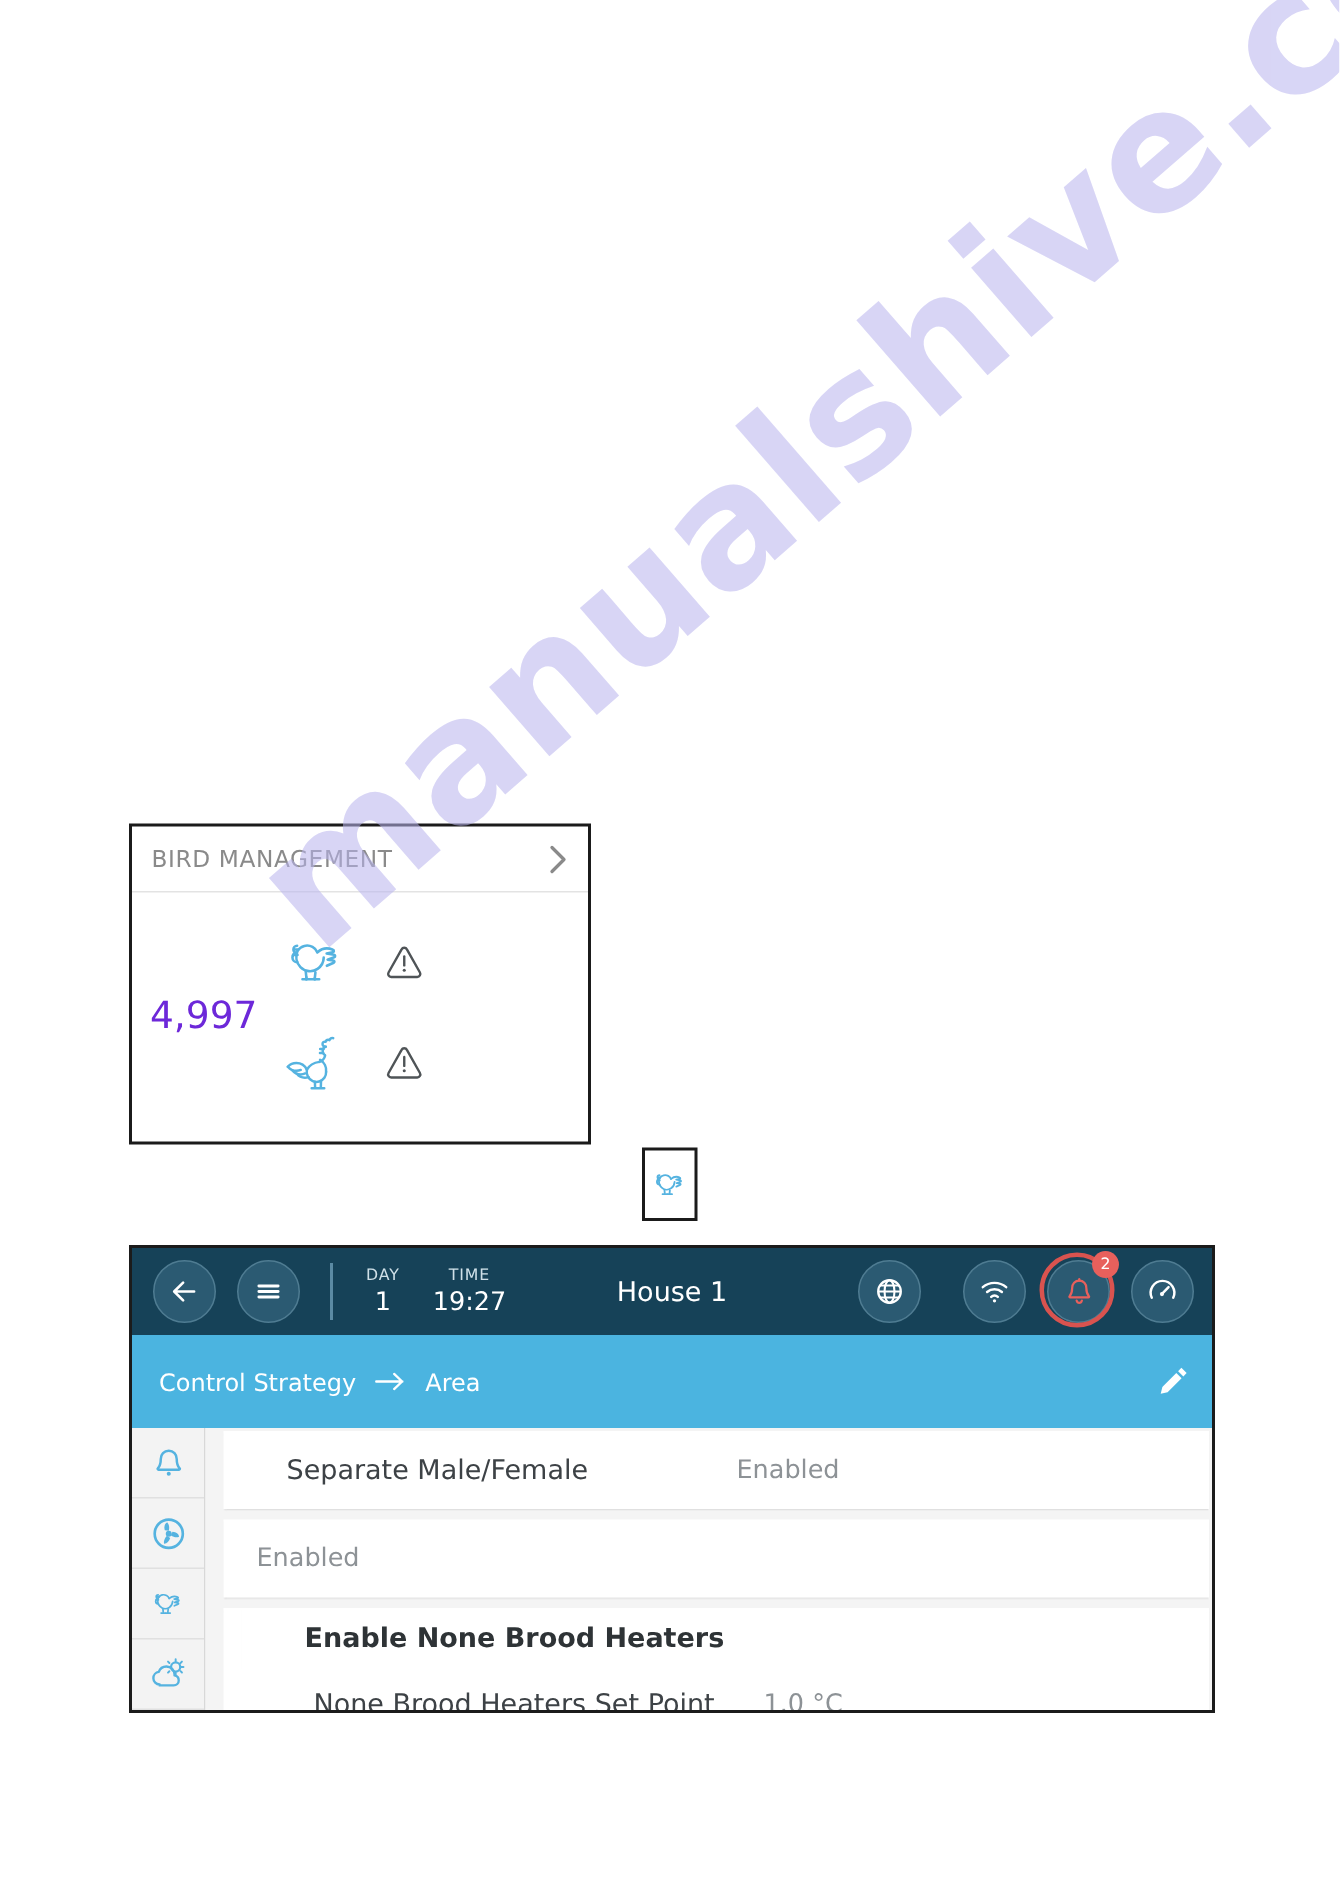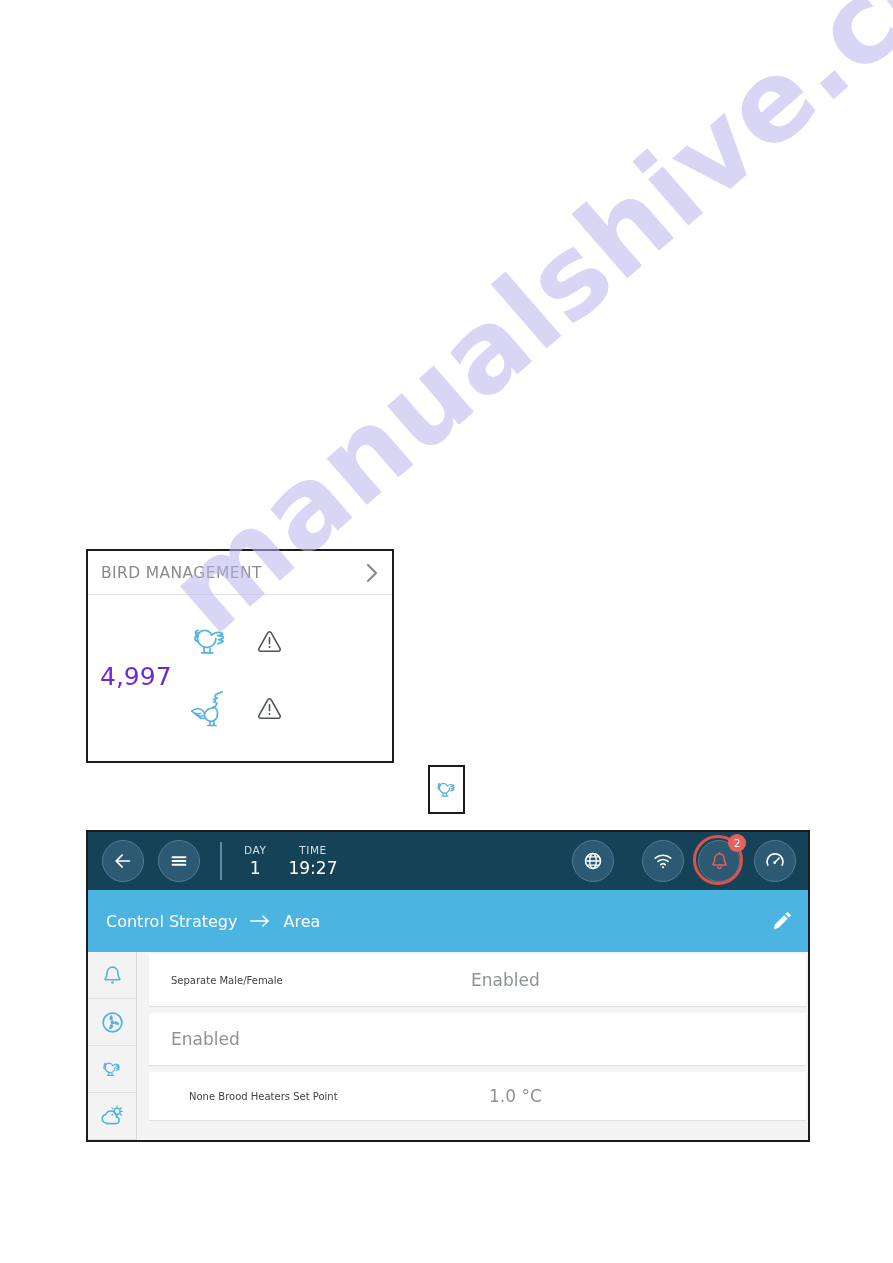--- a/index.html
+++ b/index.html
@@ -270,25 +270,26 @@
     box-sizing: border-box;
   }
   .card-row.short { height: 40px; margin-bottom: 0; }
   .card-row.sub { height: 48px; margin-bottom: 0; box-shadow:none; }
   .group-card {
     background: #ffffff;
     margin: 0 2px 0 12px;
     box-shadow: 0 1px 1px rgba(0,0,0,.08);
   }
   .row-label {
-    font-size: 10px;
+    font-size: 18px;
     color: #3d4246;
     font-family: "DejaVu Sans", sans-serif;
     width: 300px;
     flex: none;
+    margin-left: 20px;
   }
   .row-label.bold { font-weight: 700; color: #2e3336; }
   .row-label.indent { padding-left: 6px; }
   .row-value {
     font-size: 17px;
     color: #8d9296;
     font-family: "DejaVu Sans", sans-serif;
   }
 </style>
 </head>
@@ -364,20 +365,21 @@
       <path d="M14.5 20.5c-2.2 5.2-1.3 11.3 2.6 15.3 4.3 4.4 11 5 15.9 1.6 3.6-2.5 5.6-6.4 5.7-10.4"></path>
       <path d="M22 39.5l.6 5.8M31 40.7l-.6 5.6"></path>
       <path d="M19 47h7.5M27 47h7.5"></path>
     </g>
   </svg>
 </div>
 
 <div class="device">
 
   <div class="topbar">
+    <div class="house-title">House 1</div>
 
     <div class="circ-btn">
       <svg width="22" height="22" viewBox="0 0 24 24">
         <path d="M19 12H5.5M11 5.5L4.5 12L11 18.5" fill="none" stroke="#ffffff" stroke-width="1.9" stroke-linecap="round" stroke-linejoin="round"></path>
       </svg>
     </div>
 
     <div class="circ-btn">
       <svg width="22" height="22" viewBox="0 0 24 24">
         <path d="M5 8h14M5 12h14M5 16h14" fill="none" stroke="#ffffff" stroke-width="2.1" stroke-linecap="round"></path>
@@ -493,20 +495,23 @@
       <div class="card-row">
         <div class="row-label">Separate Male/Female</div>
         <div class="row-value">Enabled</div>
       </div>
 
       <div class="card-row">
         <div class="row-value">Enabled</div>
       </div>
 
       <div class="group-card">
+        <div class="card-row short">
+          <div class="row-label bold">Enable None Brood Heaters</div>
+        </div>
         <div class="card-row sub">
           <div class="row-label indent">None Brood Heaters Set Point</div>
           <div class="row-value">1.0 °C</div>
         </div>
       </div>
 
     </div>
   </div>
 </div>
 

